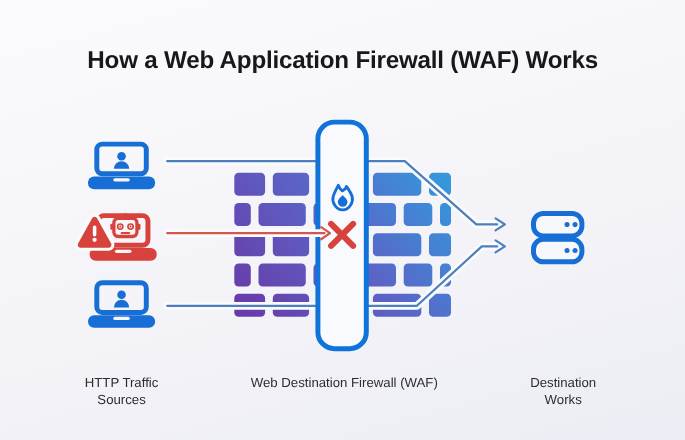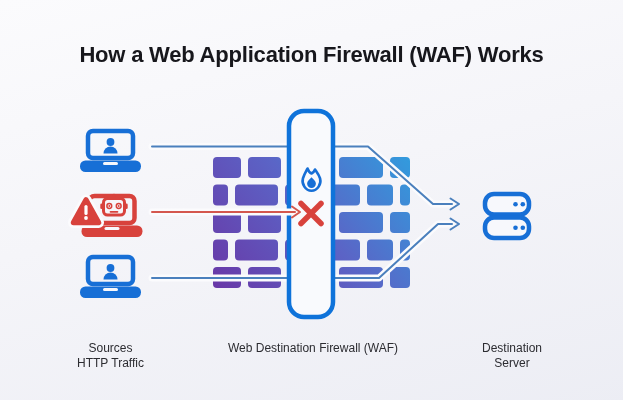--- a/index.html
+++ b/index.html
@@ -157,24 +157,24 @@
       <rect x="485" y="194" width="44" height="20.5" rx="9" fill="#f7f8fc" stroke="#176fd6" stroke-width="4.5"></rect>
       <circle cx="515.5" cy="204.2" r="2.3" fill="#176fd6"></circle>
       <circle cx="522.8" cy="204.2" r="2.3" fill="#176fd6"></circle>
       <rect x="485" y="217.5" width="44" height="20.5" rx="9" fill="#f7f8fc" stroke="#176fd6" stroke-width="4.5"></rect>
       <circle cx="515.5" cy="227.7" r="2.3" fill="#176fd6"></circle>
       <circle cx="522.8" cy="227.7" r="2.3" fill="#176fd6"></circle>
     </g>
   </svg>
 
   <div class="node-label" id="label-sources">
+    <span>HTTP Traffic</span>
     <span>Sources</span>
-    <span>HTTP Traffic</span>
   </div>
   <div class="node-label" id="label-waf">
     <span>Web Destination Firewall (WAF)</span>
   </div>
   <div class="node-label" id="label-destination">
     <span>Destination</span>
-    <span>Server</span>
+    <span>Works</span>
   </div>
 
 </div>
 
 </body></html>

